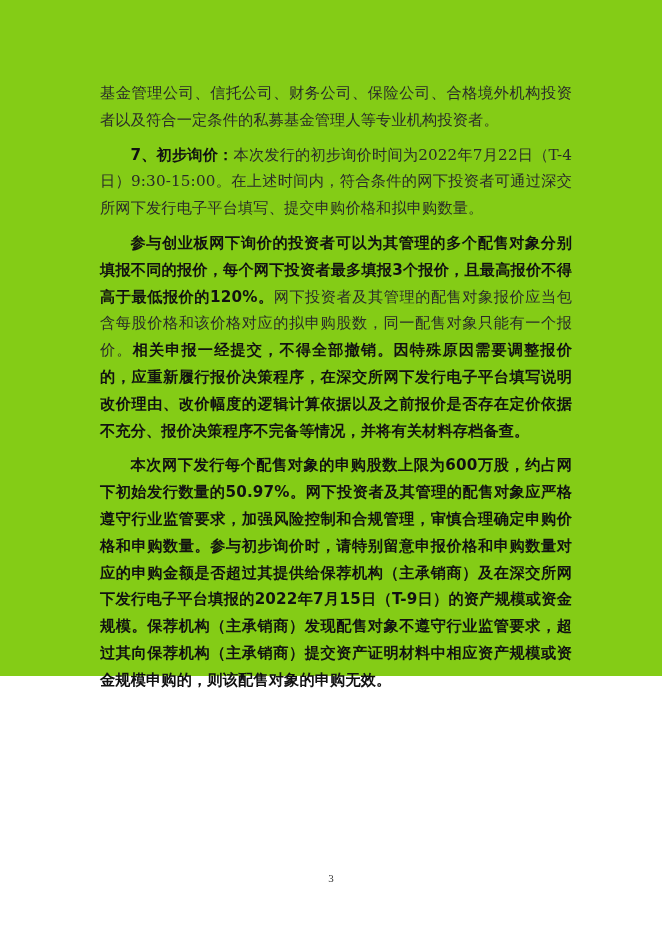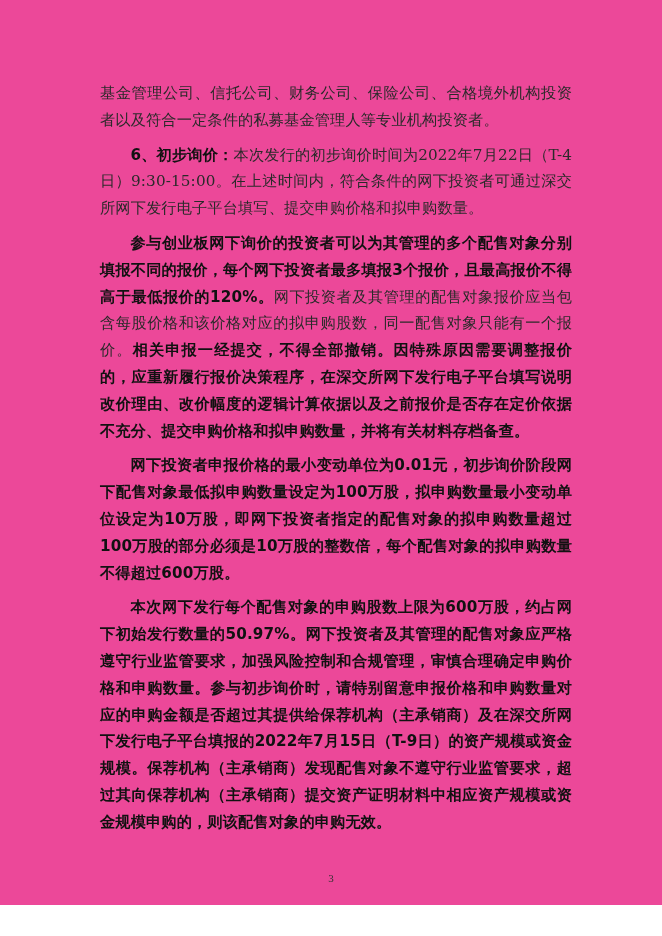--- a/index.html
+++ b/index.html
@@ -1,19 +1,19 @@
 <!DOCTYPE html>
 <html><head>
 <meta charset="utf-8">
 <style>
   html, body { margin: 0; padding: 0; background: #ffffff; }
   body { width: 662px; height: 936px; position: relative; overflow: hidden; }
   .page {
-    position: absolute; left: 0; top: 0; width: 662px; height: 905px;
-    background: #ec4899;
+    position: absolute; left: 0; top: 0; width: 662px; height: 676px;
+    background: #84cc16;
   }
   .content {
     position: absolute; left: 100px; top: 80px; width: 472px;
     font-family: "DejaVu Serif", "Liberation Serif", serif;
     font-size: 15.2px;
     line-height: 26.8px;
     color: #1a1a1a;
     text-align: justify;
     letter-spacing: 0.15px;
   }
@@ -28,26 +28,23 @@
 </style>
 </head>
 <body>
 
 <div class="page">
   <div class="content">
     <p class="para noindent">
       <span class="r">基金管理公司、信托公司、财务公司、保险公司、合格境外机构投资者以及符合一定条件的私募基金管理人等专业机构投资者。</span>
     </p>
     <p class="para">
-      <span class="b">6、初步询价：</span><span class="r">本次发行的初步询价时间为2022年7月22日（T-4日）9:30-15:00。在上述时间内，符合条件的网下投资者可通过深交所网下发行电子平台填写、提交申购价格和拟申购数量。</span>
+      <span class="b">7、初步询价：</span><span class="r">本次发行的初步询价时间为2022年7月22日（T-4日）9:30-15:00。在上述时间内，符合条件的网下投资者可通过深交所网下发行电子平台填写、提交申购价格和拟申购数量。</span>
     </p>
     <p class="para">
-      <span class="b">参与创业板网下询价的投资者可以为其管理的多个配售对象分别填报不同的报价，每个网下投资者最多填报3个报价，且最高报价不得高于最低报价的120%。</span><span class="r">网下投资者及其管理的配售对象报价应当包含每股价格和该价格对应的拟申购股数，同一配售对象只能有一个报价。</span><span class="b">相关申报一经提交，不得全部撤销。因特殊原因需要调整报价的，应重新履行报价决策程序，在深交所网下发行电子平台填写说明改价理由、改价幅度的逻辑计算依据以及之前报价是否存在定价依据不充分、提交申购价格和拟申购数量，并将有关材料存档备查。</span>
-    </p>
-    <p class="para">
-      <span class="b">网下投资者申报价格的最小变动单位为0.01元，初步询价阶段网下配售对象最低拟申购数量设定为100万股，拟申购数量最小变动单位设定为10万股，即网下投资者指定的配售对象的拟申购数量超过100万股的部分必须是10万股的整数倍，每个配售对象的拟申购数量不得超过600万股。</span>
+      <span class="b">参与创业板网下询价的投资者可以为其管理的多个配售对象分别填报不同的报价，每个网下投资者最多填报3个报价，且最高报价不得高于最低报价的120%。</span><span class="r">网下投资者及其管理的配售对象报价应当包含每股价格和该价格对应的拟申购股数，同一配售对象只能有一个报价。</span><span class="b">相关申报一经提交，不得全部撤销。因特殊原因需要调整报价的，应重新履行报价决策程序，在深交所网下发行电子平台填写说明改价理由、改价幅度的逻辑计算依据以及之前报价是否存在定价依据不充分、报价决策程序不完备等情况，并将有关材料存档备查。</span>
     </p>
     <p class="para">
       <span class="b">本次网下发行每个配售对象的申购股数上限为600万股，约占网下初始发行数量的50.97%。网下投资者及其管理的配售对象应严格遵守行业监管要求，加强风险控制和合规管理，审慎合理确定申购价格和申购数量。参与初步询价时，请特别留意申报价格和申购数量对应的申购金额是否超过其提供给保荐机构（主承销商）及在深交所网下发行电子平台填报的2022年7月15日（T-9日）的资产规模或资金规模。保荐机构（主承销商）发现配售对象不遵守行业监管要求，超过其向保荐机构（主承销商）提交资产证明材料中相应资产规模或资金规模申购的，则该配售对象的申购无效。</span>
     </p>
   </div>
   <div class="page-num">3</div>
 </div>
 
 </body></html>

